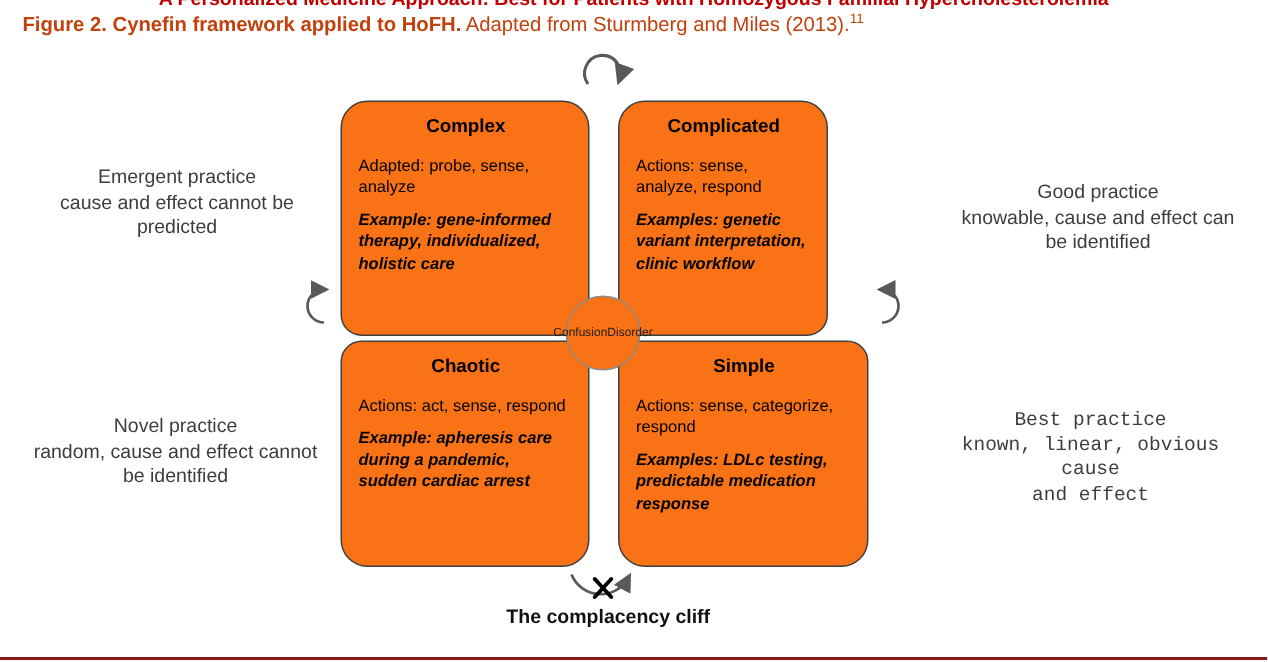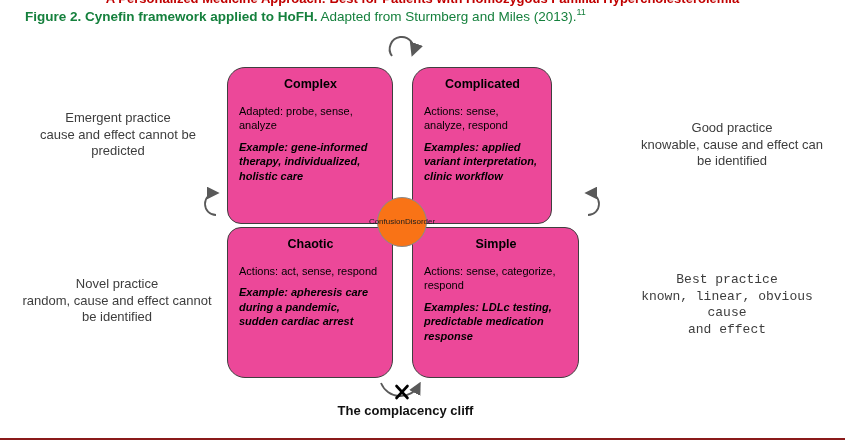--- a/index.html
+++ b/index.html
@@ -10,26 +10,26 @@
     position:relative; width:845px; height:441px;
     background:#ffffff; overflow:hidden;
   }
 
   .clipped-title {
     position:absolute; top:-9px; left:0; right:0;
     text-align:center; white-space:nowrap;
     color:#c00000; font-size:13px; font-weight:700;
   }
 
-  .caption { position:absolute; top:7px; left:25px; font-size:13.5px; color:#15803d; }
+  .caption { position:absolute; top:7px; left:15px; font-size:13.5px; color:#c2410c; }
   .caption .b { font-weight:700; }
   .caption sup { font-size:9px; vertical-align:super; }
 
   .quad {
-    position:absolute; background:#ec4899;
+    position:absolute; background:#f97316;
     border:1.5px solid #3f3f3f; border-radius:16px;
     padding:9px 10px 1px 11px;
   }
   .q-title { text-align:center; font-weight:700; font-size:12.5px; color:#000; margin-bottom:13px; }
   .q-actions { font-size:11px; color:#000; line-height:1.3; margin-bottom:7px; }
   .q-example { font-size:11px; font-weight:700; font-style:italic; color:#000; line-height:1.32; }
 
   .q-complex     { left:227px; top:67px;  width:166px; height:157px; border-radius:18px 18px 14px 14px; }
   .q-complicated { left:412px; top:67px;  width:140px; height:157px; border-radius:18px 18px 14px 14px; }
   .q-chaotic     { left:227px; top:227px; width:166px; height:151px; border-radius:14px 14px 18px 18px; }
@@ -80,21 +80,21 @@
 
   <div class="quad q-complex">
     <div class="q-title">Complex</div>
     <div class="q-actions">Adapted: probe, sense, analyze</div>
     <div class="q-example">Example: gene-informed therapy, individualized, holistic care</div>
   </div>
 
   <div class="quad q-complicated">
     <div class="q-title">Complicated</div>
     <div class="q-actions">Actions: sense, analyze, respond</div>
-    <div class="q-example">Examples: applied variant interpretation, clinic workflow</div>
+    <div class="q-example">Examples: genetic variant interpretation, clinic workflow</div>
   </div>
 
   <div class="quad q-chaotic">
     <div class="q-title">Chaotic</div>
     <div class="q-actions">Actions: act, sense, respond</div>
     <div class="q-example">Example: apheresis care during a pandemic, sudden cardiac arrest</div>
   </div>
 
   <div class="quad q-simple">
     <div class="q-title">Simple</div>

